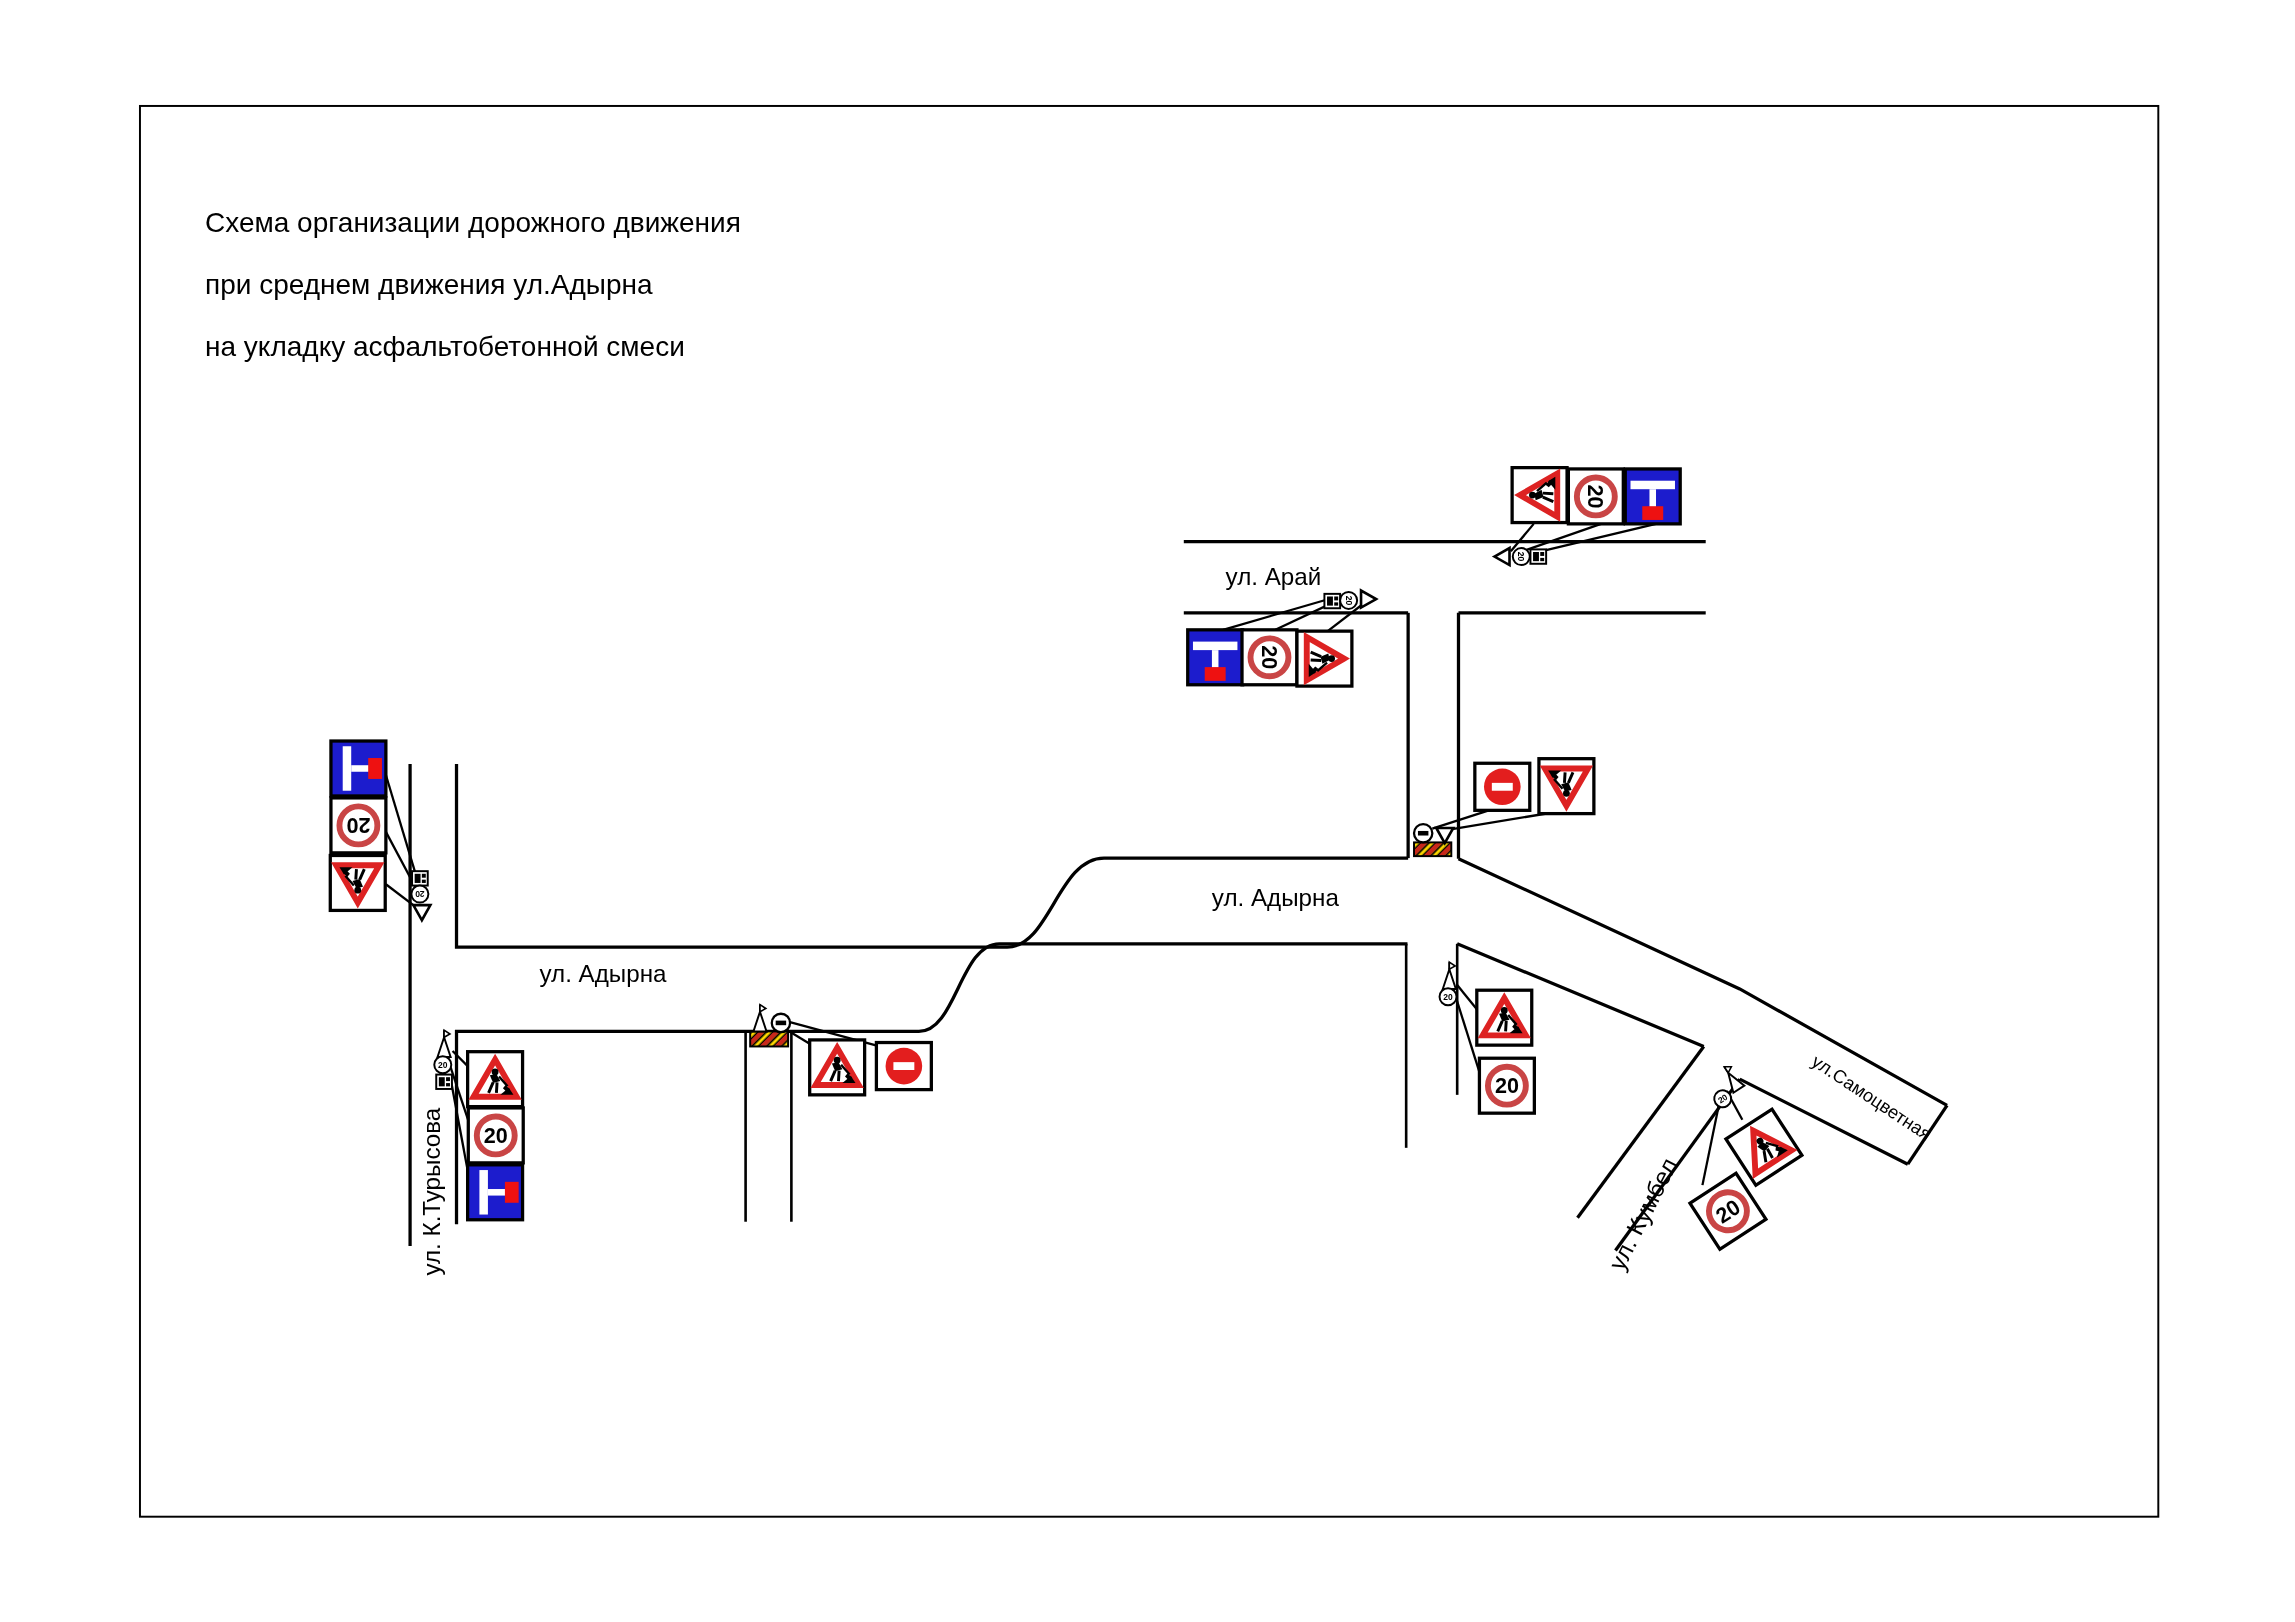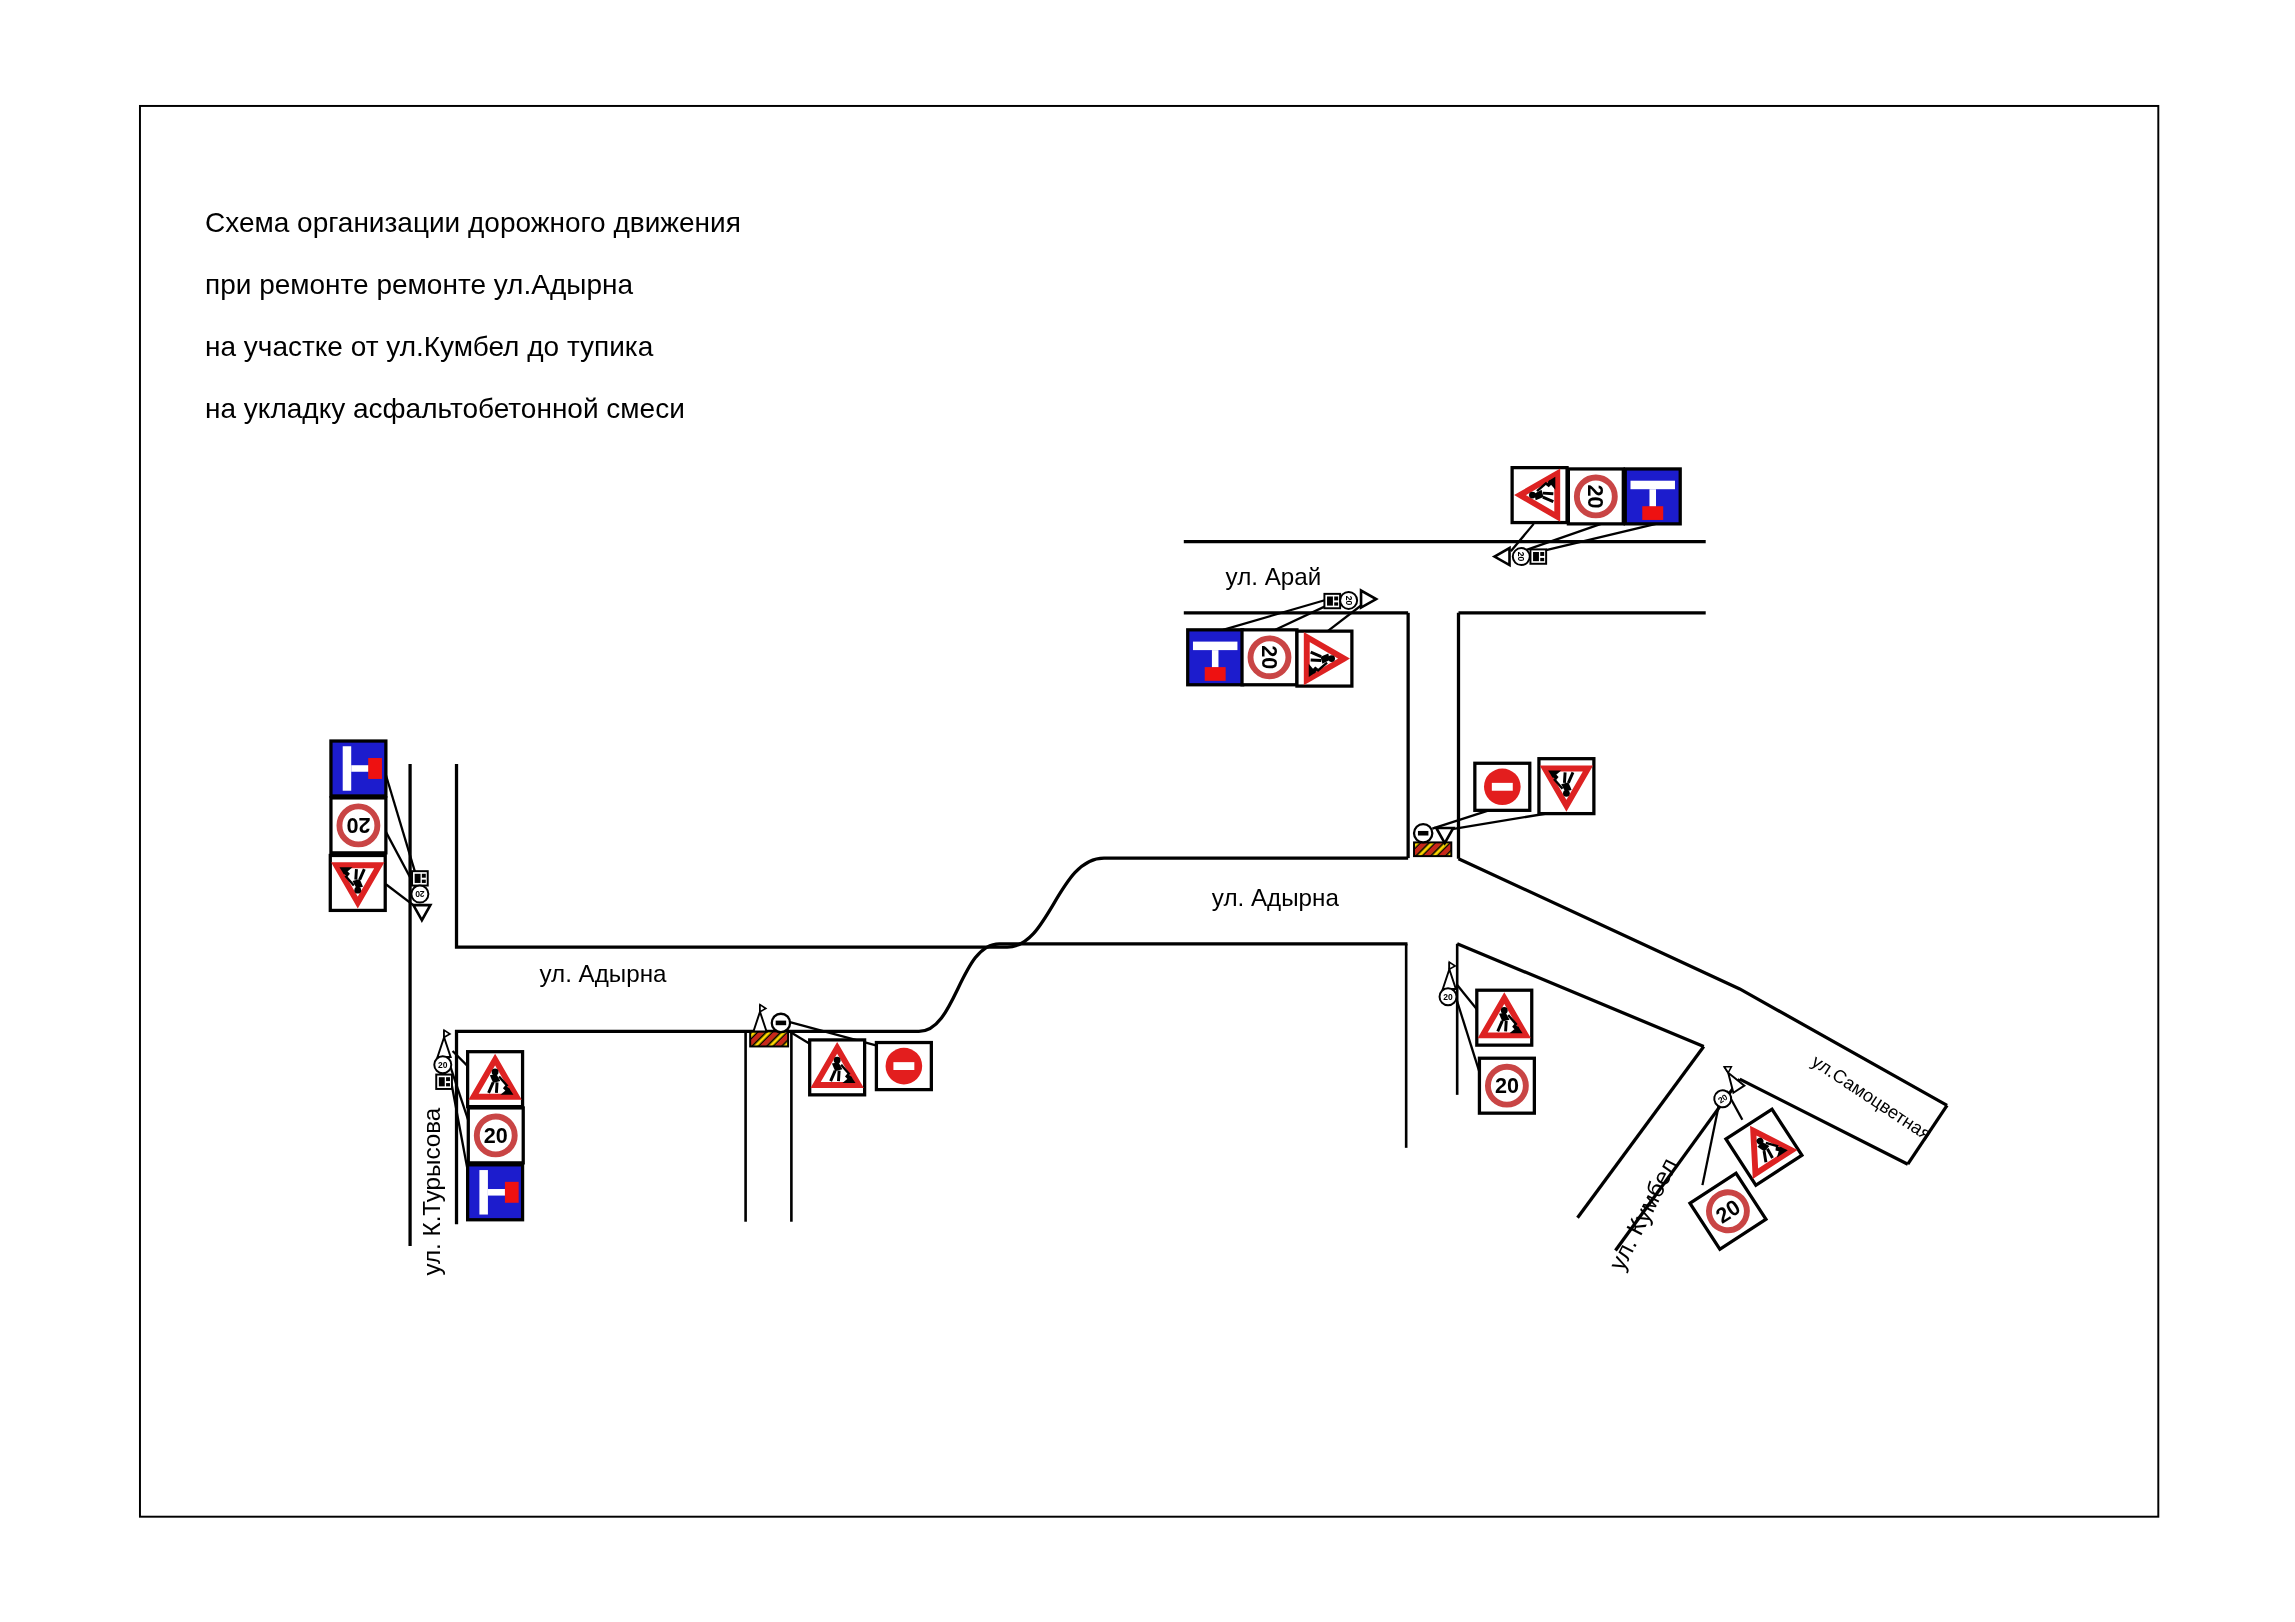--- a/index.html
+++ b/index.html
@@ -298,17 +298,16 @@
       </g>
     <g transform="translate(2634,1680) rotate(-33)">
       <circle r="13" fill="#fff" stroke="#000" stroke-width="3"></circle>
       <text text-anchor="middle" dy="0.35em" class="sign20m">20</text>
     </g>
   </g>
 </svg>
 
 <div id="title-block">
   <div>Схема организации дорожного движения</div>
-  <div>при ремонте ремонте ул.Адырна</div>
-  <div>на участке от ул.Кумбел до тупика</div>
+  <div>при среднем движения ул.Адырна</div>
   <div>на укладку асфальтобетонной смеси</div>
 </div>
 
 
 </body></html>

